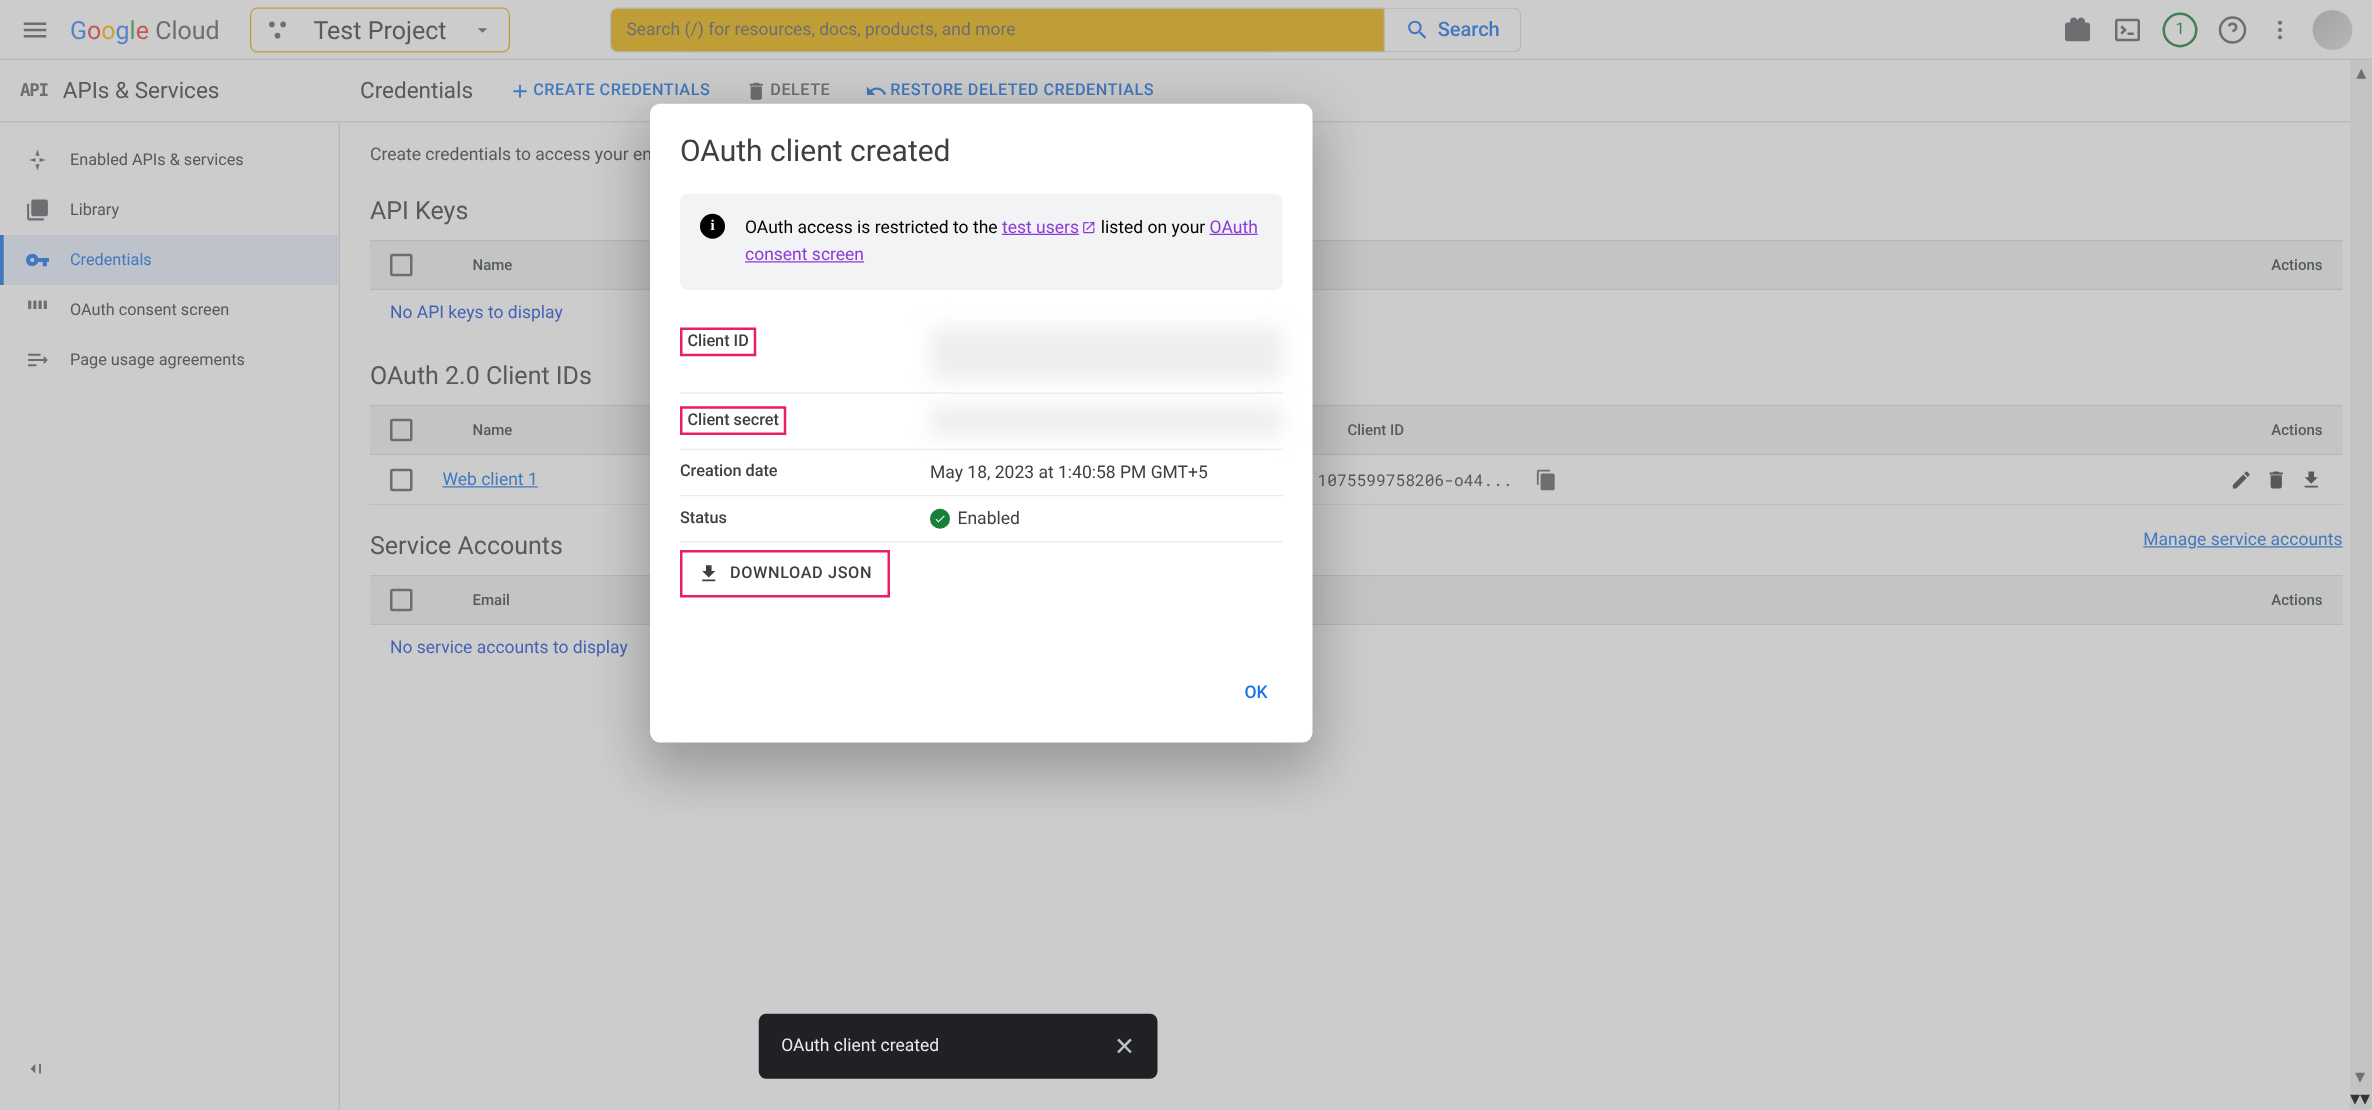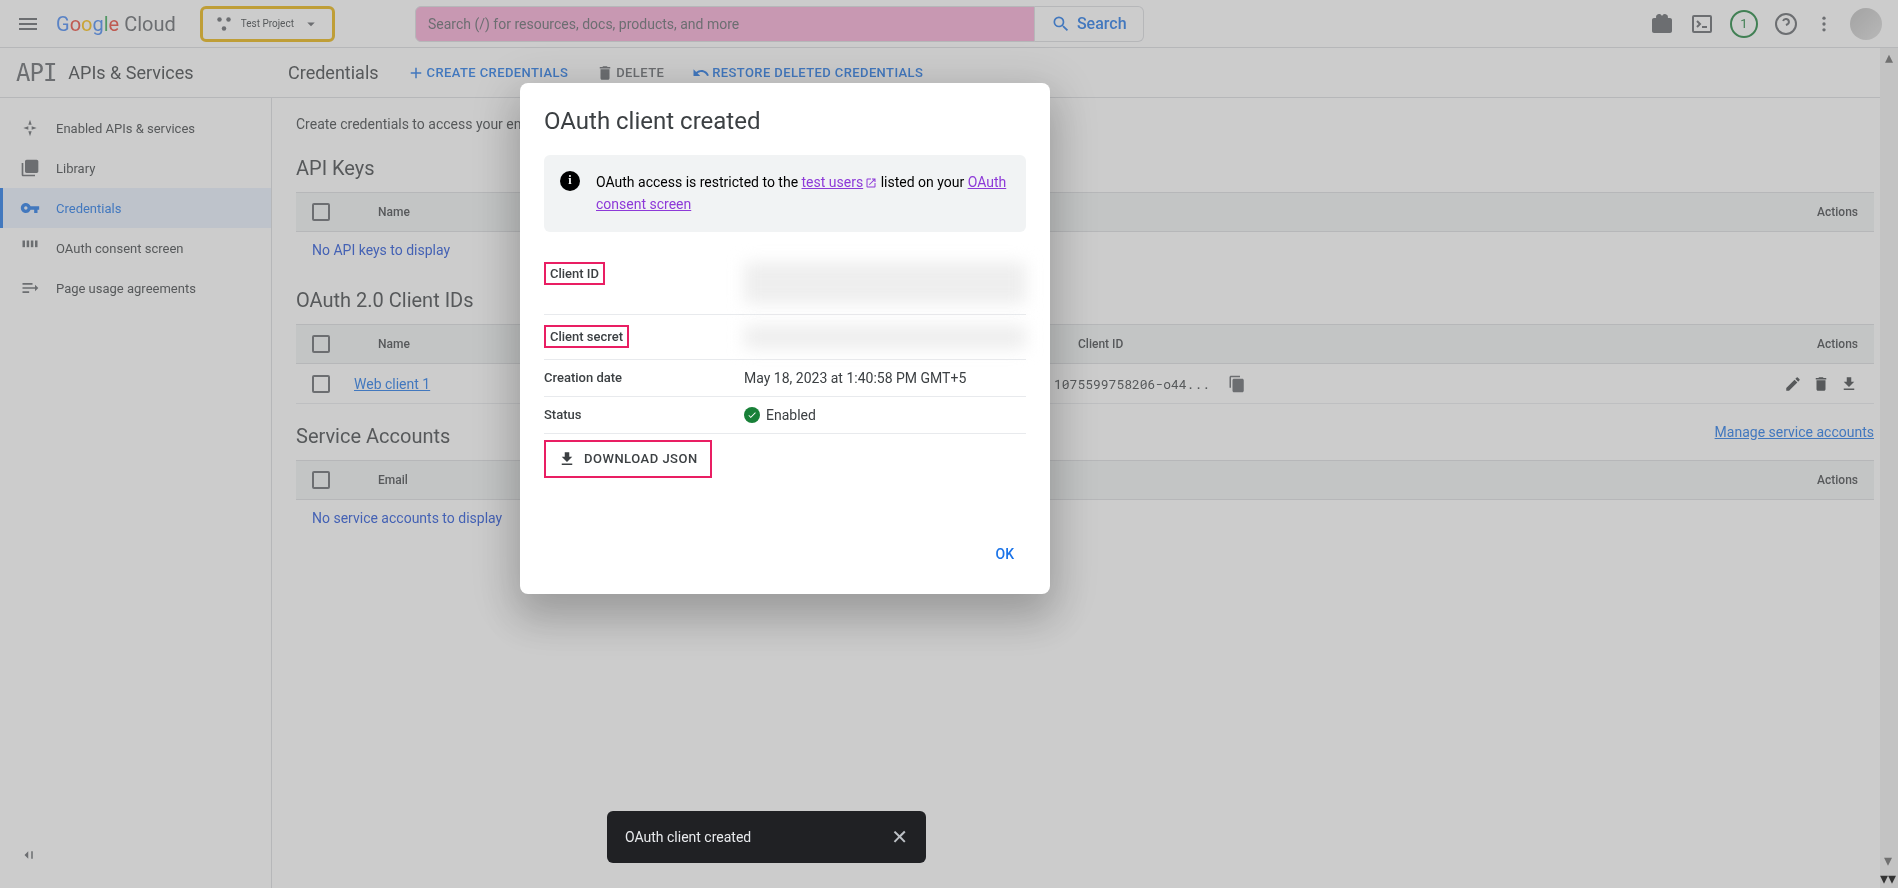--- a/index.html
+++ b/index.html
@@ -5,33 +5,33 @@
 * { margin: 0; padding: 0; box-sizing: border-box; font-family: 'Google Sans', Roboto, Arial, sans-serif; }
 body { background: #fff; overflow: hidden; position: relative; width: 1898px; height: 888px; }
 .overlay-dim { position: absolute; inset: 0; background: rgba(128,128,128,0.4); z-index: 50; pointer-events: none; }
 
 
 .topbar { height: 48px; display: flex; align-items: center; padding: 0 16px; border-bottom: 1px solid #dadce0; position: relative; }
 .hamburger { width: 24px; height: 24px; margin-right: 16px; cursor: pointer; }
 .logo { display: flex; align-items: flex-end; margin-right: 24px; }
 .logo-text { font-size: 20px; color: #5f6368; font-weight: 400; }
 .logo-text .g-blue { color: #4285f4; } .logo-text .g-red { color: #ea4335; } .logo-text .g-yellow { color: #fbbc04; } .logo-text .g-green { color: #34a853; }
-.project-picker { display: flex; align-items: center; gap: 8px; border: 3px solid #eab308; border-radius: 6px; padding: 6px 12px; cursor: pointer; font-size: 10px; color: #3c4043; height: 36px; }
+.project-picker { display: flex; align-items: center; gap: 20px; border: 1px solid #eab308; border-radius: 6px; padding: 6px 12px; cursor: pointer; font-size: 20px; color: #3c4043; height: 36px; }
 .search-container { display: flex; align-items: center; margin-left: 80px; height: 36px; }
-.search-box { width: 620px; height: 36px; background: #f9a8d4; border: 1px solid #dadce0; border-radius: 6px 0 0 6px; padding: 0 12px; display: flex; align-items: center; font-size: 14px; color: #5f6368; }
+.search-box { width: 620px; height: 36px; background: #eab308; border: 1px solid #dadce0; border-radius: 6px 0 0 6px; padding: 0 12px; display: flex; align-items: center; font-size: 14px; color: #5f6368; }
 .search-btn { display: flex; align-items: center; gap: 6px; border: 1px solid #dadce0; border-left: none; border-radius: 0 6px 6px 0; padding: 0 16px; height: 36px; color: #1a73e8; font-weight: 500; cursor: pointer; }
 .topbar-right { margin-left: auto; display: flex; align-items: center; gap: 16px; }
 .icon-btn { cursor: pointer; color: #5f6368; display: flex; align-items: center; justify-content: center; }
 .badge-circle { width: 28px; height: 28px; border: 2px solid #188038; border-radius: 50%; display: flex; align-items: center; justify-content: center; font-size: 13px; color: #188038; }
 .avatar { width: 32px; height: 32px; border-radius: 50%; background: linear-gradient(135deg, #bbb, #ddd); }
 
 
 .subheader { height: 50px; display: flex; align-items: center; border-bottom: 1px solid #dadce0; }
 .subheader-left { width: 264px; display: flex; align-items: center; gap: 12px; padding-left: 16px; font-size: 18px; color: #3c4043; }
-.api-icon { font-family: monospace; font-weight: 400; color: #5f6368; font-size: 24px; letter-spacing: -1px; }
+.api-icon { font-family: monospace; font-weight: 700; color: #5f6368; font-size: 14px; letter-spacing: -1px; }
 .subheader-right { display: flex; align-items: center; padding-left: 24px; gap: 28px; }
 .subheader-title { font-size: 18px; color: #3c4043; }
 .action-btn { display: flex; align-items: center; gap: 2px; font-size: 13px; font-weight: 500; letter-spacing: 0.4px; cursor: pointer; }
 .action-btn.blue { color: #1a73e8; }
 .action-btn.grey { color: #5f6368; }
 
 
 .body-row { display: flex; height: calc(100% - 98px); }
 .sidebar { width: 272px; border-right: 1px solid #dadce0; padding-top: 10px; position: relative; }
 .side-item { display: flex; align-items: center; gap: 16px; height: 40px; padding: 0 20px; font-size: 13px; color: #3c4043; cursor: pointer; }

